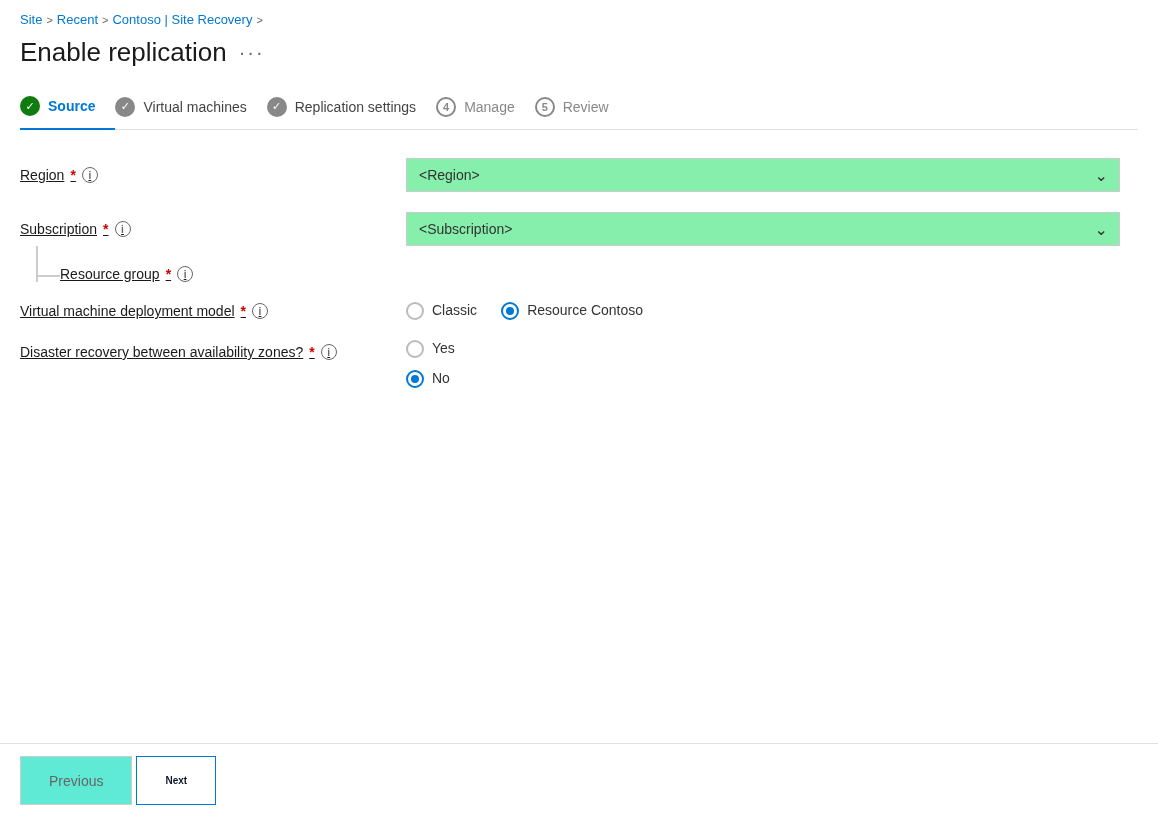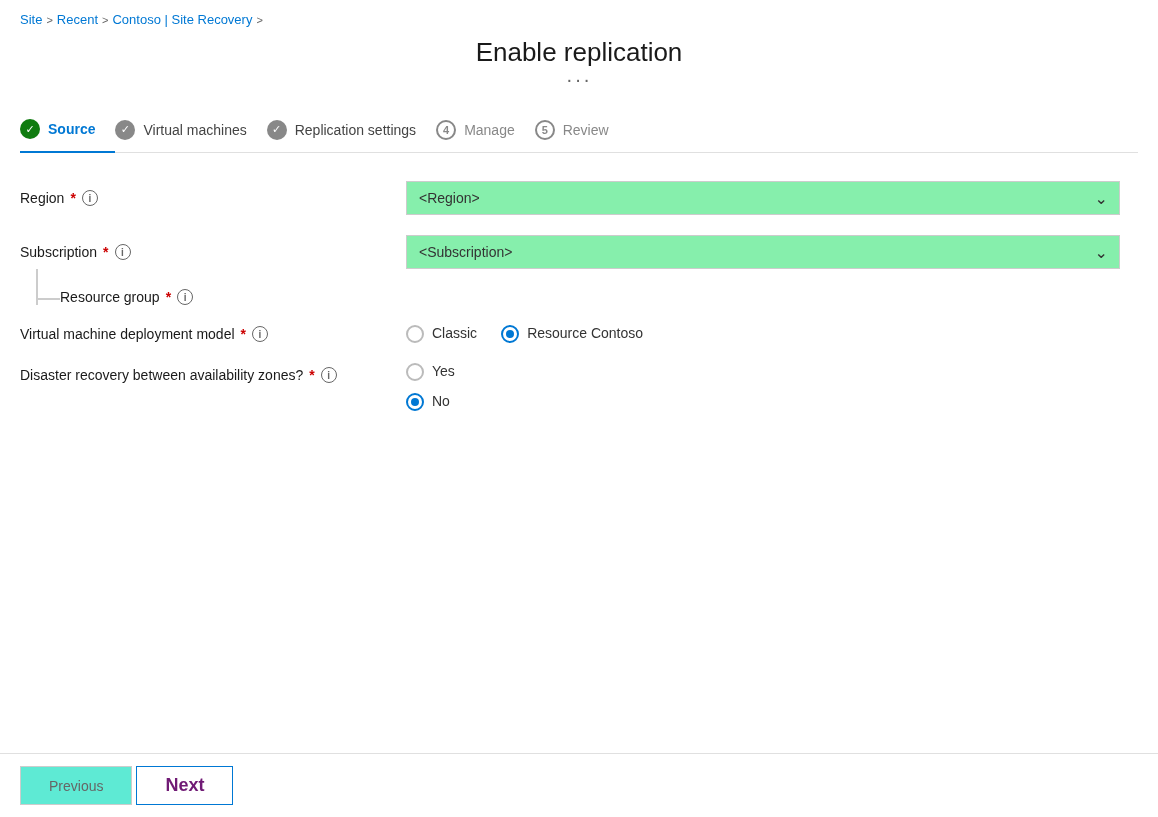--- a/index.html
+++ b/index.html
@@ -27,21 +27,21 @@
       color: #0078d4;
       text-decoration: none;
       cursor: pointer;
     }
     .breadcrumb-sep { color: #666; font-size: 11px; }
 
     .page-header {
       padding: 6px 20px 16px 20px;
       display: flex;
       align-items: center;
-      flex-direction: column;
+      gap: 12px;
     }
     .page-title {
       font-size: 26px;
       font-weight: 300;
       color: #1a1a1a;
     }
     .page-more {
       font-size: 20px;
       color: #666;
       cursor: pointer;
@@ -154,20 +154,21 @@
       height: 1px;
       border-bottom: 2px solid #ccc;
     }
 
     .field-label {
       min-width: 370px;
       font-size: 14px;
       color: #1a1a1a;
       display: flex;
       gap: 6px;
+      text-decoration: underline;
     }
     .field-label.indent-label {
       min-width: 330px;
     }
     .required-star {
       color: #c00;
       font-weight: bold;
     }
     .info-icon {
       width: 16px;
@@ -272,25 +273,25 @@
     }
     .btn-previous {
       padding: 8px 28px;
       border: 1px solid #ccc;
       background: #5eead4;
       color: #666;
       font-size: 14px;
       cursor: not-allowed;
     }
     .btn-next {
-      padding: 8px 28px;
+      padding: 18px 28px;
       border: 1px solid #0078d4;
       background: #fff;
-      color: #701a75;
-      font-size: 18px;
+      color: #0f172a;
+      font-size: 10px;
       cursor: pointer;
       font-weight: 600;
     }
   </style>
 </head>
 <body>
 
 <div class="breadcrumb">
   <a>Site</a>
   <span class="breadcrumb-sep">&gt;</span>

